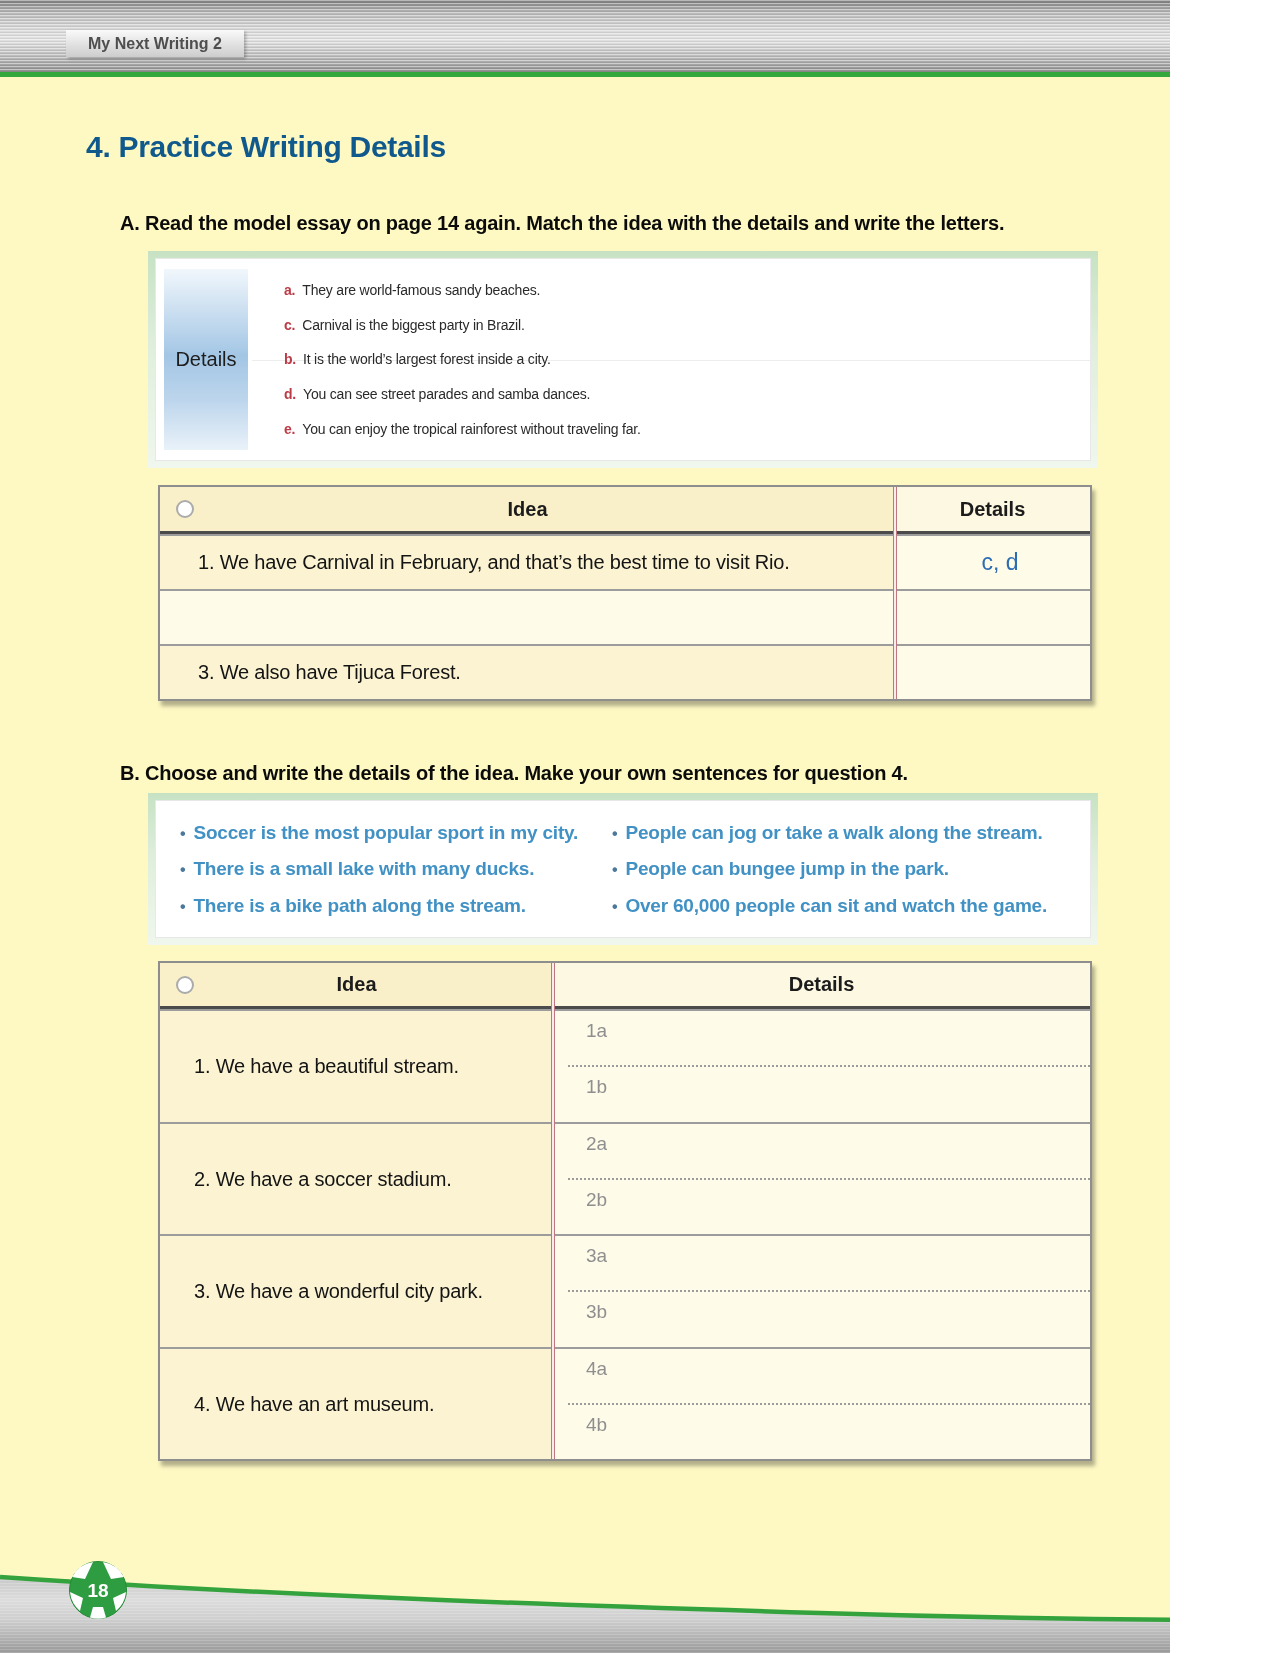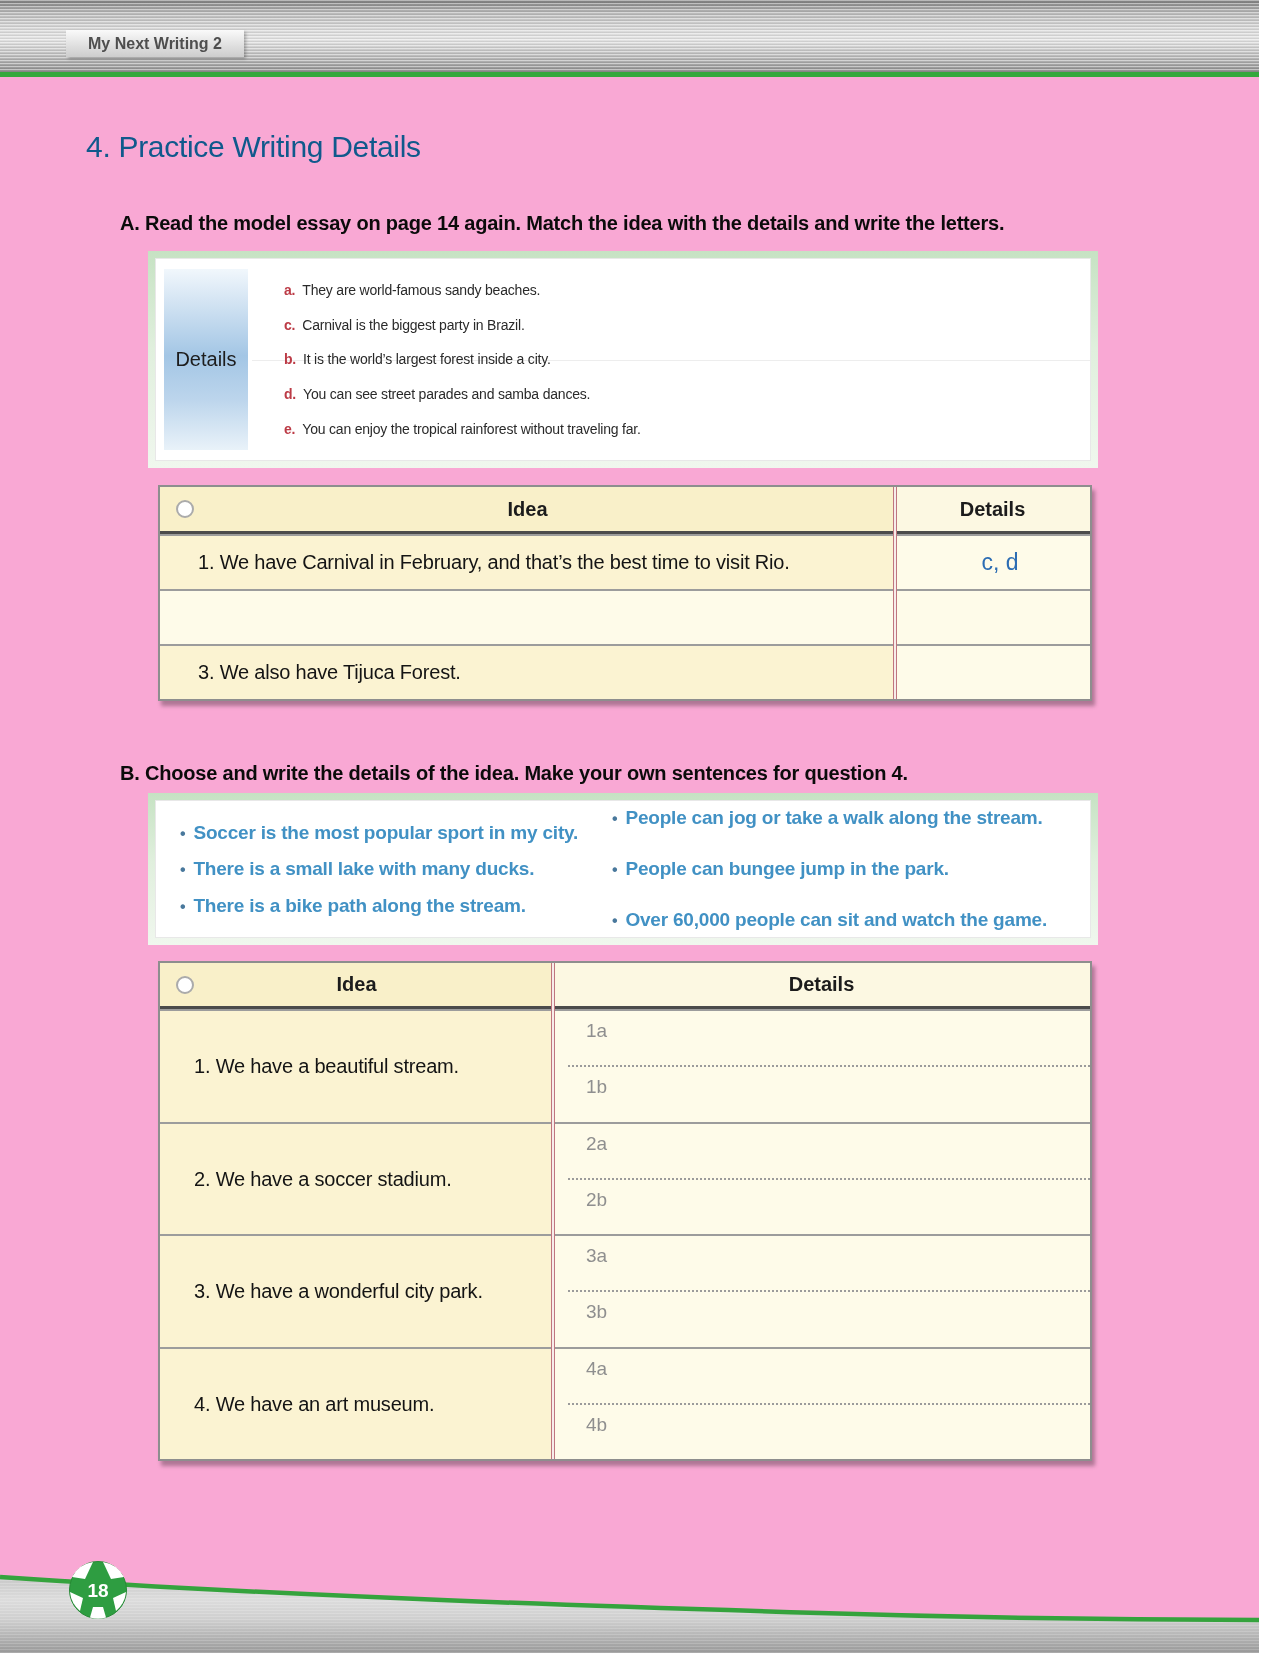--- a/index.html
+++ b/index.html
@@ -1,32 +1,32 @@
 <!DOCTYPE html>
 <html><head>
 <meta charset="utf-8">
 <style>
   * { margin:0; padding:0; box-sizing:border-box; }
   body { background:#fff; }
-  .page { position:relative; width:1259px; height:1653px; background:#f9a8d4; overflow:hidden;
+  .page { position:relative; width:1170px; height:1653px; background:#fef9c3; overflow:hidden;
           font-family:"Liberation Sans","DejaVu Sans",sans-serif; color:#161616; }
 
   
   .band { position:absolute; top:0; left:0; width:100%; height:77px;
     border-bottom:5px solid #35a83d;
     background:
       repeating-linear-gradient(180deg, rgba(255,255,255,.45) 0 1px, rgba(0,0,0,0) 1px 2px, rgba(0,0,0,.07) 2px 3px),
       linear-gradient(180deg,#7d7d7d 0%,#b9b9b9 18%,#d8d8d8 40%,#e3e3e3 55%,#bcbcbc 78%,#8f8f8f 100%); }
   .tab { position:absolute; left:66px; top:30px; width:178px; height:27px;
     background:linear-gradient(180deg,#fafafa,#dcdcdc 65%,#cdcdcd);
     box-shadow:2px 2px 3px rgba(0,0,0,.25);
     display:flex; align-items:center; justify-content:center;
     font-size:16px; font-weight:bold; color:#4e4e4e; }
 
-  .title { position:absolute; left:86px; top:130px; font-size:30px; font-weight:normal;
+  .title { position:absolute; left:86px; top:130px; font-size:30px; font-weight:bold;
            color:#10598c; letter-spacing:-.3px; }
 
   .heading { position:absolute; font-size:20px; font-weight:bold; color:#0b0b0b;
              letter-spacing:-.2px; white-space:nowrap; }
   .a-heading { left:120px; top:212px; }
   .b-heading { left:120px; top:762px; }
 
   
   .glow { position:absolute; padding:7px;
           background:linear-gradient(180deg,#c6e2c3 0%,#e0efdd 45%,#f0f7ee 100%); }
@@ -40,21 +40,21 @@
   .faint-line { position:absolute; left:96px; right:0; top:50%; height:1px; background:#ededed; }
 
   .option-list { position:absolute; left:128px; right:6px; top:4px; bottom:4px; list-style:none;
     display:flex; flex-direction:column; justify-content:space-evenly; }
   .option-list li { font-size:14px; color:#2a2a2a; letter-spacing:-.2px; }
   .option-list .letter { color:#bc3b46; font-weight:bold; margin-right:7px; }
 
   .b-col { position:absolute; top:6px; bottom:6px; list-style:none;
     display:flex; flex-direction:column; justify-content:space-evenly; }
   .b-col.left  { left:24px;  width:420px; }
-  .b-col.right { left:456px; width:480px;justify-content:space-between; }
+  .b-col.right { left:456px; width:480px; }
   .b-col li { font-size:19px; color:#4191c4; letter-spacing:-.2px; white-space:nowrap;font-weight:bold; }
   .b-col .dot { color:#49789c; margin-right:8px; font-size:16px; }
 
   
   .wtable { position:absolute; border:2px solid #8e8e8e; background:#fefbe9;
             box-shadow:3px 5px 4px rgba(0,0,0,.3); display:flex; flex-direction:column; }
   .table-a { left:158px; top:485px; width:934px; height:216px; }
   .table-b { left:158px; top:961px; width:934px; height:500px; }
 
   .trow { display:flex; position:relative; }

